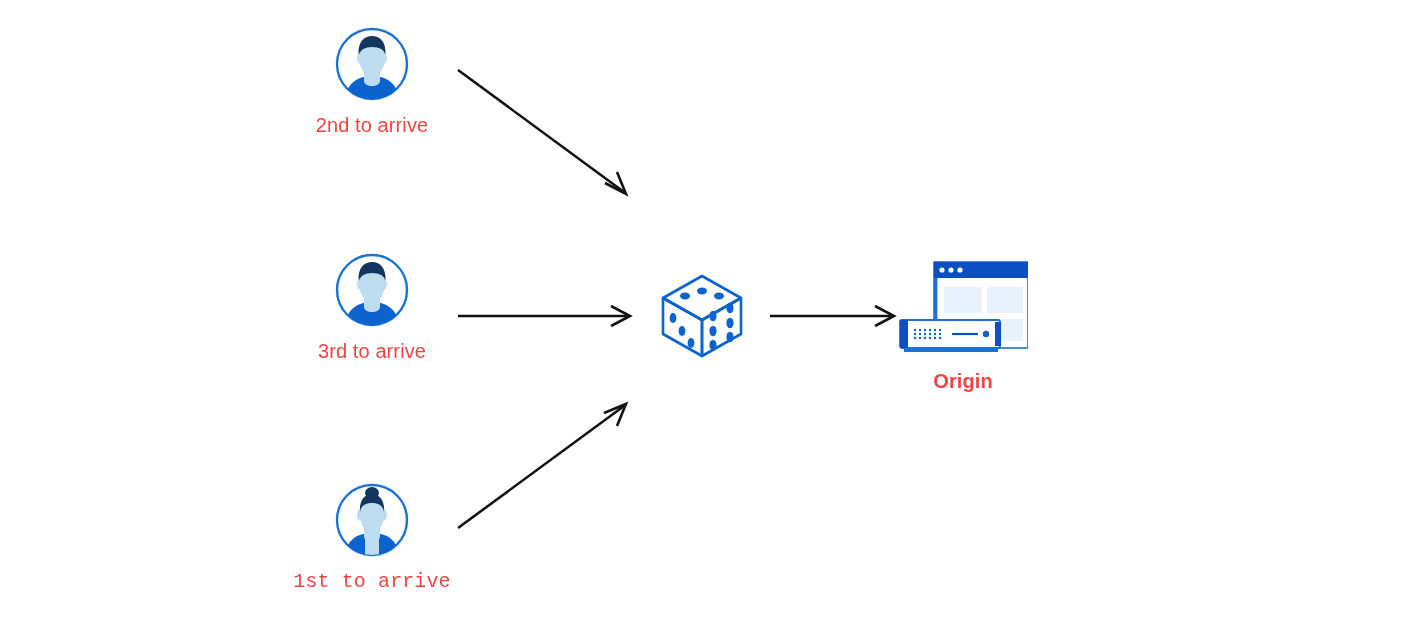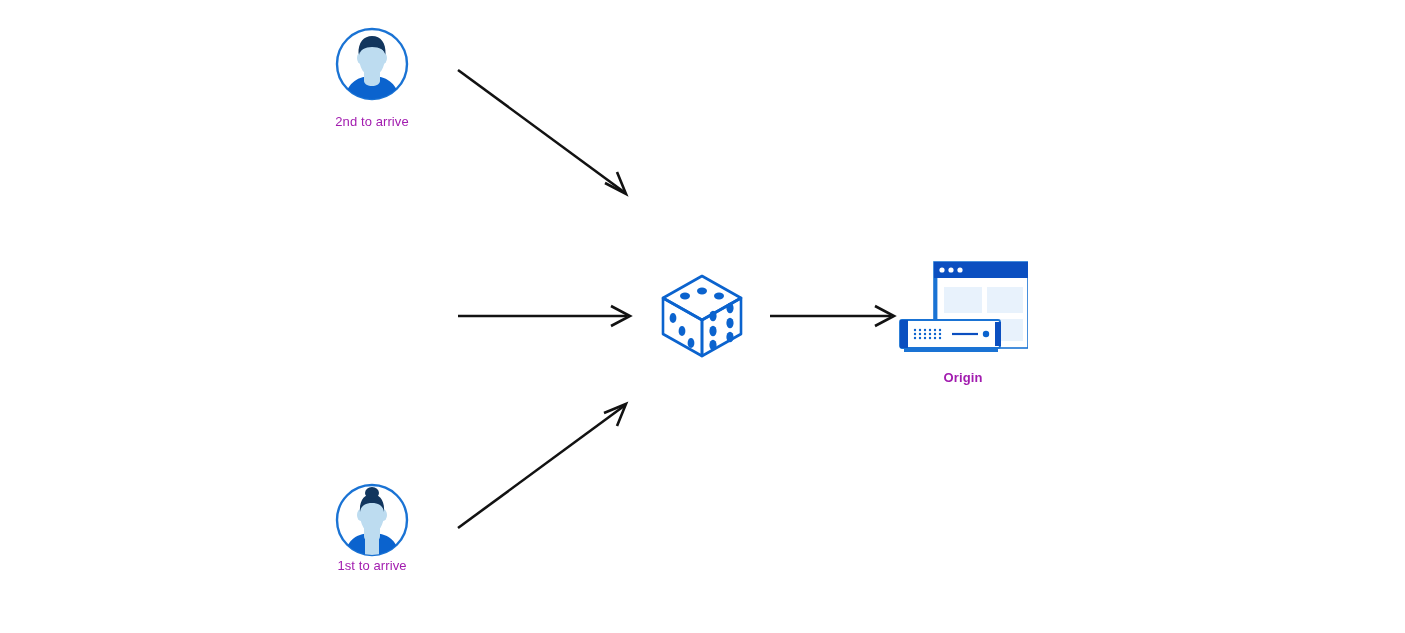--- a/index.html
+++ b/index.html
@@ -17,22 +17,22 @@
     background: #ffffff;
     overflow: hidden;
   }
   .node {
     position: absolute;
   }
   .node-label {
     position: absolute;
     width: 260px;
     text-align: center;
-    font-size: 13px;
-    color: #a21caf;
+    font-size: 20px;
+    color: #ef4444;
     font-family: "Liberation Sans", sans-serif;
     white-space: nowrap;
     letter-spacing: 0.1px;
   }
   .avatar { width: 76px; height: 76px; }
   .dice { width: 90px; height: 92px; }
   .origin-icon { width: 130px; height: 105px; }
   svg.arrow-layer {
     position: absolute;
     left: 0; top: 0;
@@ -77,41 +77,61 @@
         <ellipse cx="27" cy="32" rx="4" ry="6" fill="#bddcf0"></ellipse>
         <ellipse cx="49" cy="32" rx="4" ry="6" fill="#bddcf0"></ellipse>
         <path d="M25 30 C25 18 31 12 38 12 C45 12 51 18 51 30 C51 42 46 50 38 50 C30 50 25 42 25 30 Z" fill="#bddcf0"></path>
         <path d="M24.5 28 C24 16 30 10 38 10 C47 10 52 17 51.5 28 C50 24 46 21 38 21 C31 21 26.5 24 24.5 28 Z" fill="#12365e"></path>
         <path d="M25 29 C27 23 31 20 38 20 C45 20 50 23 51.5 29 C51 22 46 18 38 18 C30 18 25.5 22 25 29 Z" fill="#12365e"></path>
       </g>
     </svg>
     <div class="node-label" style="left:-92px; top:88px;">2nd to arrive</div>
   </div>
 
+  <div class="node" style="left:334px; top:252px;">
+    <svg class="avatar" viewBox="0 0 76 76">
+      <defs>
+          <clipPath id="clipB">
+            <circle cx="38" cy="38" r="35"></circle>
+          </clipPath>
+        </defs>
+      <circle cx="38" cy="38" r="35" fill="#ffffff" stroke="#1a73d4" stroke-width="2.4"></circle>
+      <g clip-path="url(#clipB)">
+        <path d="M10 76 C12 57 24 50 38 50 C52 50 64 57 66 76 Z" fill="#0b63ce"></path>
+        <path d="M30 44 L46 44 L46 55 C46 58 42 60 38 60 C34 60 30 58 30 55 Z" fill="#bddcf0"></path>
+        <ellipse cx="27" cy="32" rx="4" ry="6" fill="#bddcf0"></ellipse>
+        <ellipse cx="49" cy="32" rx="4" ry="6" fill="#bddcf0"></ellipse>
+        <path d="M25 30 C25 18 31 12 38 12 C45 12 51 18 51 30 C51 42 46 50 38 50 C30 50 25 42 25 30 Z" fill="#bddcf0"></path>
+        <path d="M24.5 28 C24 16 30 10 38 10 C47 10 52 17 51.5 28 C50 24 46 21 38 21 C31 21 26.5 24 24.5 28 Z" fill="#12365e"></path>
+        <path d="M25 29 C27 23 31 20 38 20 C45 20 50 23 51.5 29 C51 22 46 18 38 18 C30 18 25.5 22 25 29 Z" fill="#12365e"></path>
+      </g>
+    </svg>
+    <div class="node-label" style="left:-92px; top:88px;">3rd to arrive</div>
+  </div>
 
   <div class="node" style="left:334px; top:482px;">
     <svg class="avatar" viewBox="0 0 76 76">
       <defs>
           <clipPath id="clipC">
             <circle cx="38" cy="38" r="35"></circle>
           </clipPath>
         </defs>
       <circle cx="38" cy="38" r="35" fill="#ffffff" stroke="#1a73d4" stroke-width="2.4"></circle>
       <g clip-path="url(#clipC)">
         <path d="M10 76 C12 58 23 51 38 51 C53 51 64 58 66 76 Z" fill="#0b63ce"></path>
         <path d="M31 45 L45 45 L45 76 L31 76 Z" fill="#bddcf0"></path>
         <path d="M30 43 L46 43 L46 54 C46 58 42 60 38 60 C34 60 30 58 30 54 Z" fill="#bddcf0"></path>
         <ellipse cx="27" cy="33" rx="4" ry="6" fill="#bddcf0"></ellipse>
         <ellipse cx="49" cy="33" rx="4" ry="6" fill="#bddcf0"></ellipse>
         <path d="M26 31 C26 19 31 13 38 13 C45 13 50 19 50 31 C50 43 45 51 38 51 C31 51 26 43 26 31 Z" fill="#bddcf0"></path>
         <path d="M26 30 C25 18 31 12 38 12 C45 12 51 18 50 30 C49 24 45 21 38 21 C31 21 27 24 26 30 Z" fill="#12365e"></path>
         <ellipse cx="38" cy="11" rx="7" ry="6" fill="#12365e"></ellipse>
       </g>
     </svg>
-    <div class="node-label" style="left:-92px; top:76px;">1st to arrive</div>
+    <div class="node-label" style="left:-92px; top:88px;font-family:Liberation Mono, monospace;">1st to arrive</div>
   </div>
 
   <div class="node" style="left:657px; top:270px;">
     <svg class="dice" viewBox="0 0 90 92">
       <g fill="none" stroke="#0b63ce" stroke-width="2.6" stroke-linejoin="round">
         <polygon points="45,6 84,28 45,50 6,28"></polygon>
         <polygon points="6,28 45,50 45,86 6,64"></polygon>
         <polygon points="84,28 84,64 45,86 45,50"></polygon>
       </g>
       <g fill="#0b63ce">

